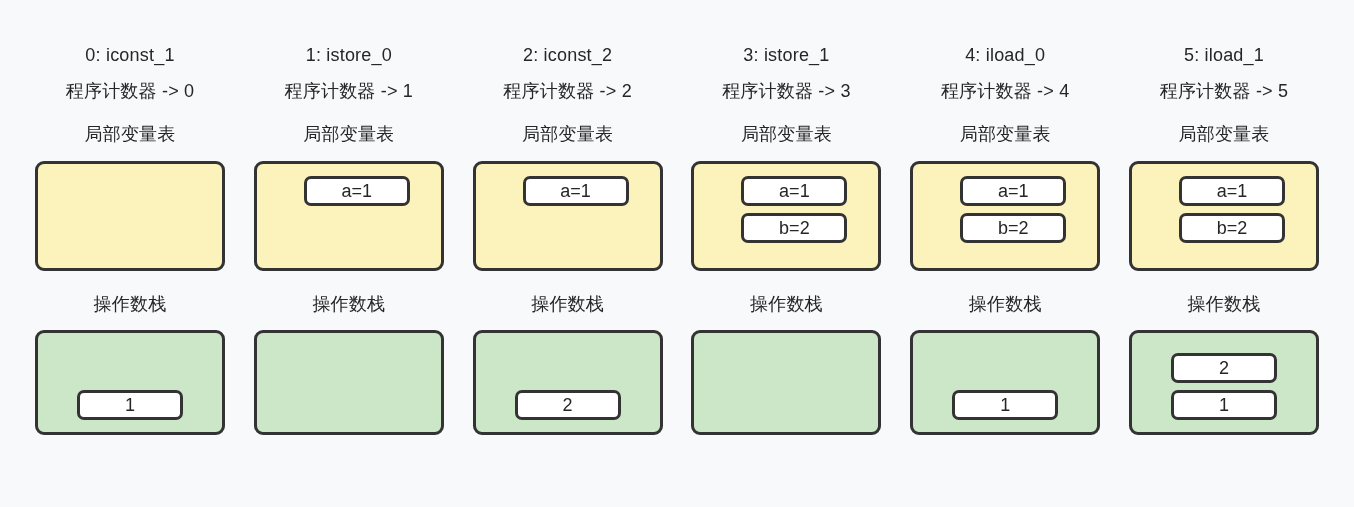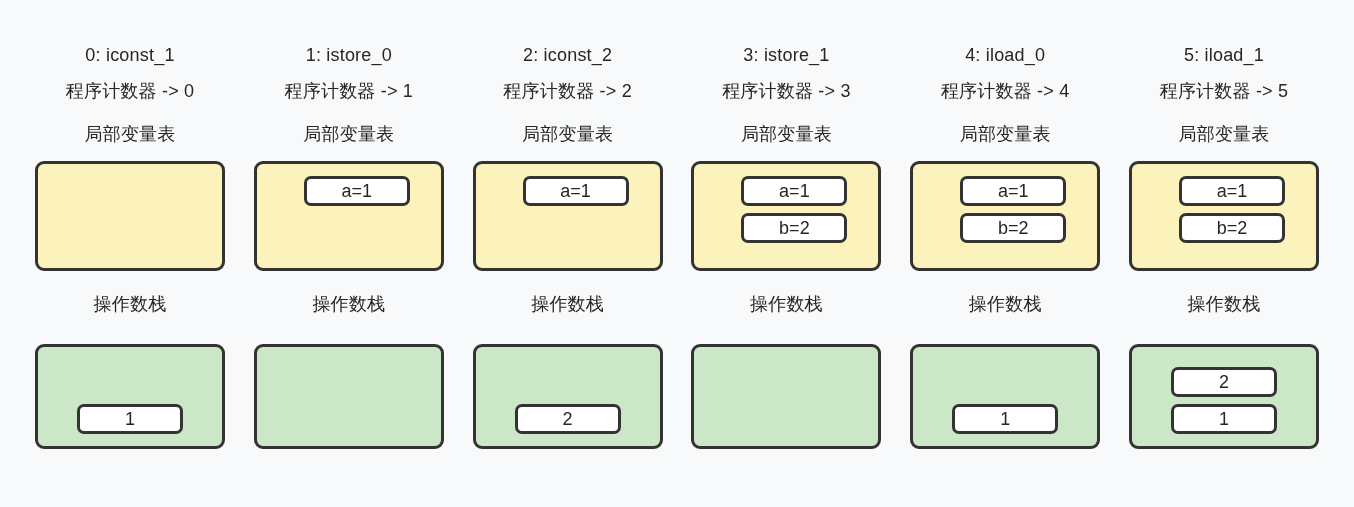--- a/index.html
+++ b/index.html
@@ -43,21 +43,21 @@
     color: #262626;
     text-align: center;
     white-space: nowrap;
     letter-spacing: 0.2px;
   }
 
   .instr-title { margin-bottom: 18px; }
   .pc-line     { margin-bottom: 25px; }
 
   .section-label.lvt-label   { margin-bottom: 18px; }
-  .section-label.stack-label { margin-top: 0; margin-bottom: 31px; }
+  .section-label.stack-label { margin-top: 0; margin-bottom: 17px; }
 
   
   .frame-box {
     width: 190px;
     box-sizing: border-box;
     border: 3px solid #333333;
     border-radius: 9px;
     display: flex;
     flex-direction: column;
     align-items: center;

